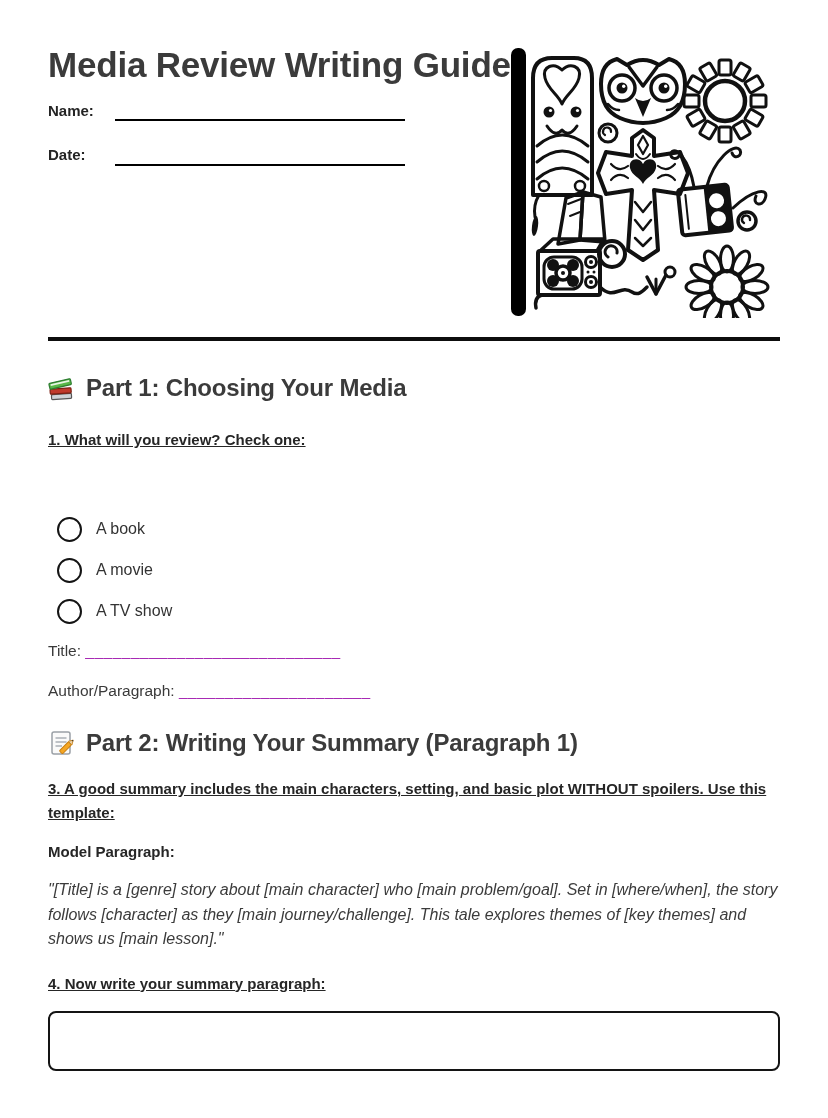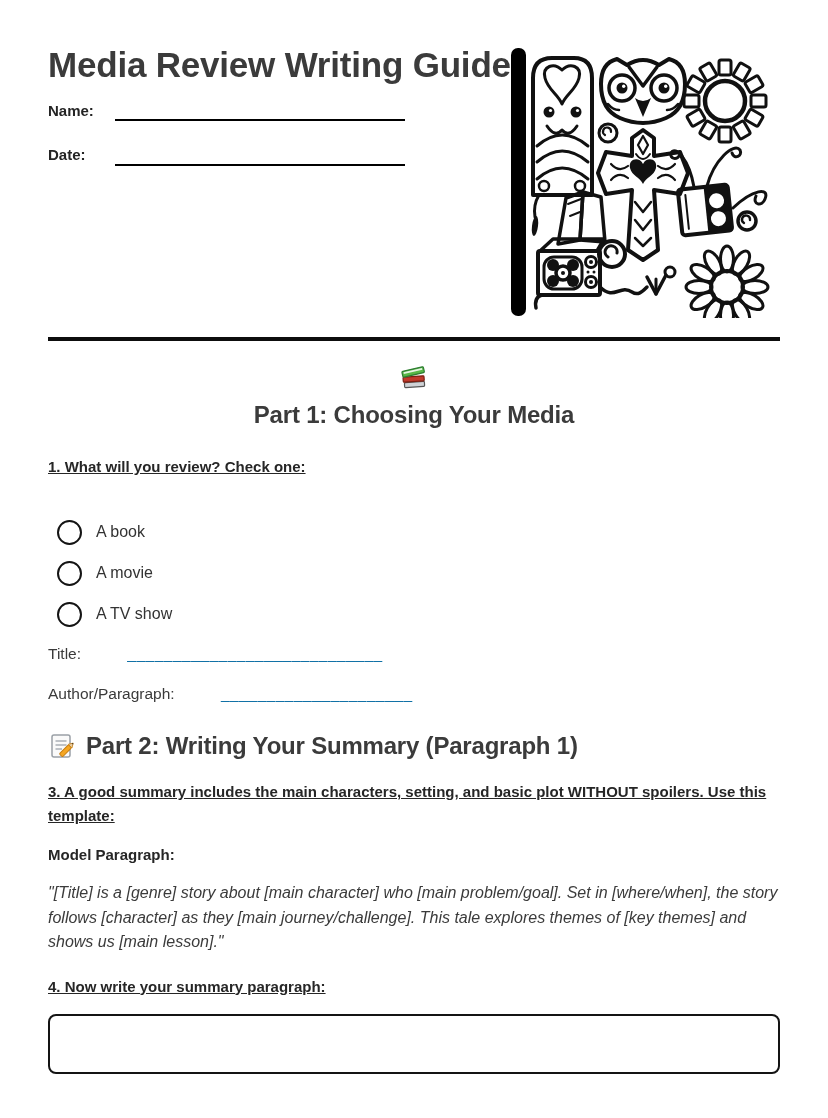--- a/index.html
+++ b/index.html
@@ -24,36 +24,36 @@
   .field-row.date { margin-top:25px;align-items:center; }
   .field-label { width:67px; font-size:15px; font-weight:700; color:#242424; padding-bottom:2px; }
   .field-line  { width:290px; height:20px; border-bottom:2.5px solid #000; }
   .divider { height:4px; background:#0d0d0d; margin:0 48px; }
   
   .content { padding:0 48px; }
   h2.section {
     display:flex; align-items:center; gap:11px;
     font-size:24px; font-weight:700; color:#3b3b3b; letter-spacing:-0.2px;
   }
-  h2.part1 { margin-top:22px;flex-direction:column; }
+  h2.part1 { margin-top:33px; }
   h2.part2 { margin-top:25px; }
   .q { font-size:15px; font-weight:700; color:#262626; line-height:24px;text-decoration:underline; }
   .q1 { margin-top:26px; }
   .q2 { margin-top:48px; }
   .q3 { margin-top:20px; max-width:736px; }
   .q4 { margin-top:20px; }
-  .options { margin-top:40px; }
+  .options { margin-top:64px; }
   .option { display:flex; align-items:center; margin-bottom:15px; height:26px; cursor:pointer; }
   .radio {
     width:25px; height:25px; border:2.5px solid #141414; border-radius:50%;
     margin-left:9px; margin-right:14px; background:#fff; flex:0 0 auto;
   }
   .option-label { font-size:16px; color:#333; }
   .writein { margin-top:18px; font-size:15.5px; color:#3a3a3a; height:22px; }
-  .writein .blank { letter-spacing:0.5px; color:#0369a1;margin-left:42px; }
+  .writein .blank { letter-spacing:0.5px; color:#a21caf; }
   .model-label { margin-top:18px; font-size:15px; font-weight:700; color:#262626; }
   .model-text {
     margin-top:18px; max-width:736px; font-size:16px; font-style:italic;
     color:#3b3b3b; line-height:24.5px;
   }
   .answer-box {
     margin-top:15px; width:100%; height:60px;
     border:2.5px solid #141414; border-radius:8px; background:#fff;
   }
   svg .ln { fill:none; stroke:#111; stroke-linecap:round; stroke-linejoin:round; }

